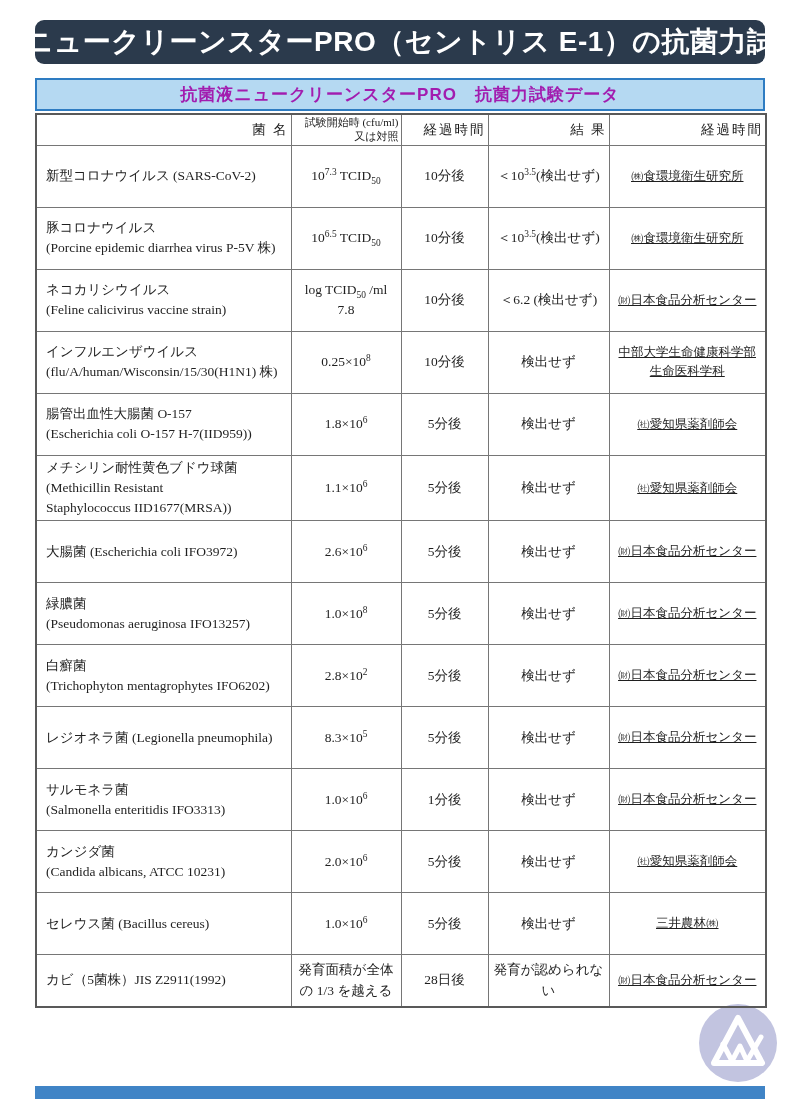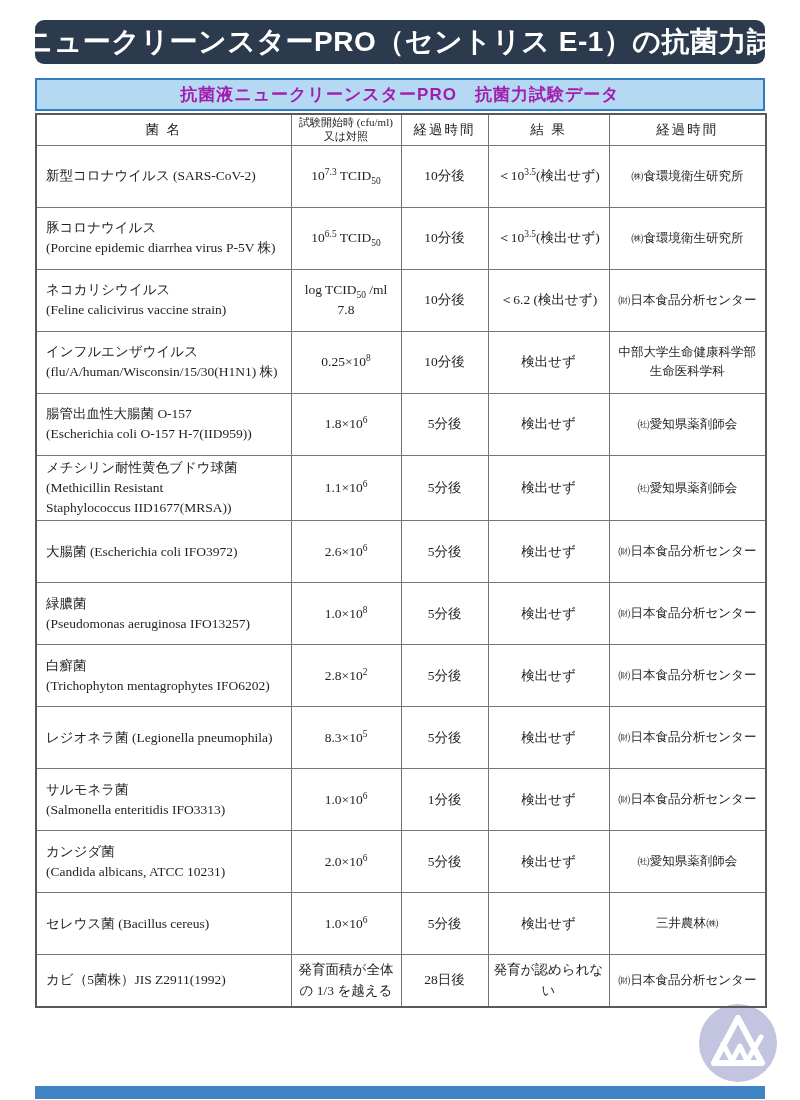--- a/index.html
+++ b/index.html
@@ -34,31 +34,31 @@
   }
   .results th,.results td{border:1px solid #767676;box-sizing:border-box;}
   .results col.c-name{width:255px;}
   .results col.c-start{width:110px;}
   .results col.c-elapsed{width:87px;}
   .results col.c-result{width:121px;}
   .results col.c-org{width:157px;}
 
   .results thead th{
     height:29px;font-weight:normal;font-size:13.5px;color:#1a1a1a;
-    text-align:center;vertical-align:middle;padding:1px 2px;letter-spacing:2px;
+    text-align:right;vertical-align:middle;padding:1px 2px;letter-spacing:2px;
   }
   .results thead th.start-head{font-size:11px;line-height:1.25;letter-spacing:0;margin-left:44px;}
 
   .results tbody td{
     height:62px;font-size:13.5px;color:#1f1f1f;
     text-align:center;vertical-align:middle;line-height:1.5;
     padding:2px 4px;
   }
   .results tbody td.name{text-align:left;padding-left:9px;padding-right:6px;}
-  .results tbody td.org{font-size:12.5px;padding-left:3px;padding-right:3px;}
+  .results tbody td.org{font-size:12.5px;padding-left:3px;padding-right:3px;text-decoration:underline;}
   .results tbody tr:last-child td{height:52px;}
   .results sup{font-size:70%;line-height:0;}
   .results sub{font-size:70%;line-height:0;}
 
   .watermark{
     position:absolute;left:698px;top:1003px;width:80px;height:80px;z-index:1;
     pointer-events:none;
   }
 
   .footer-bar{

